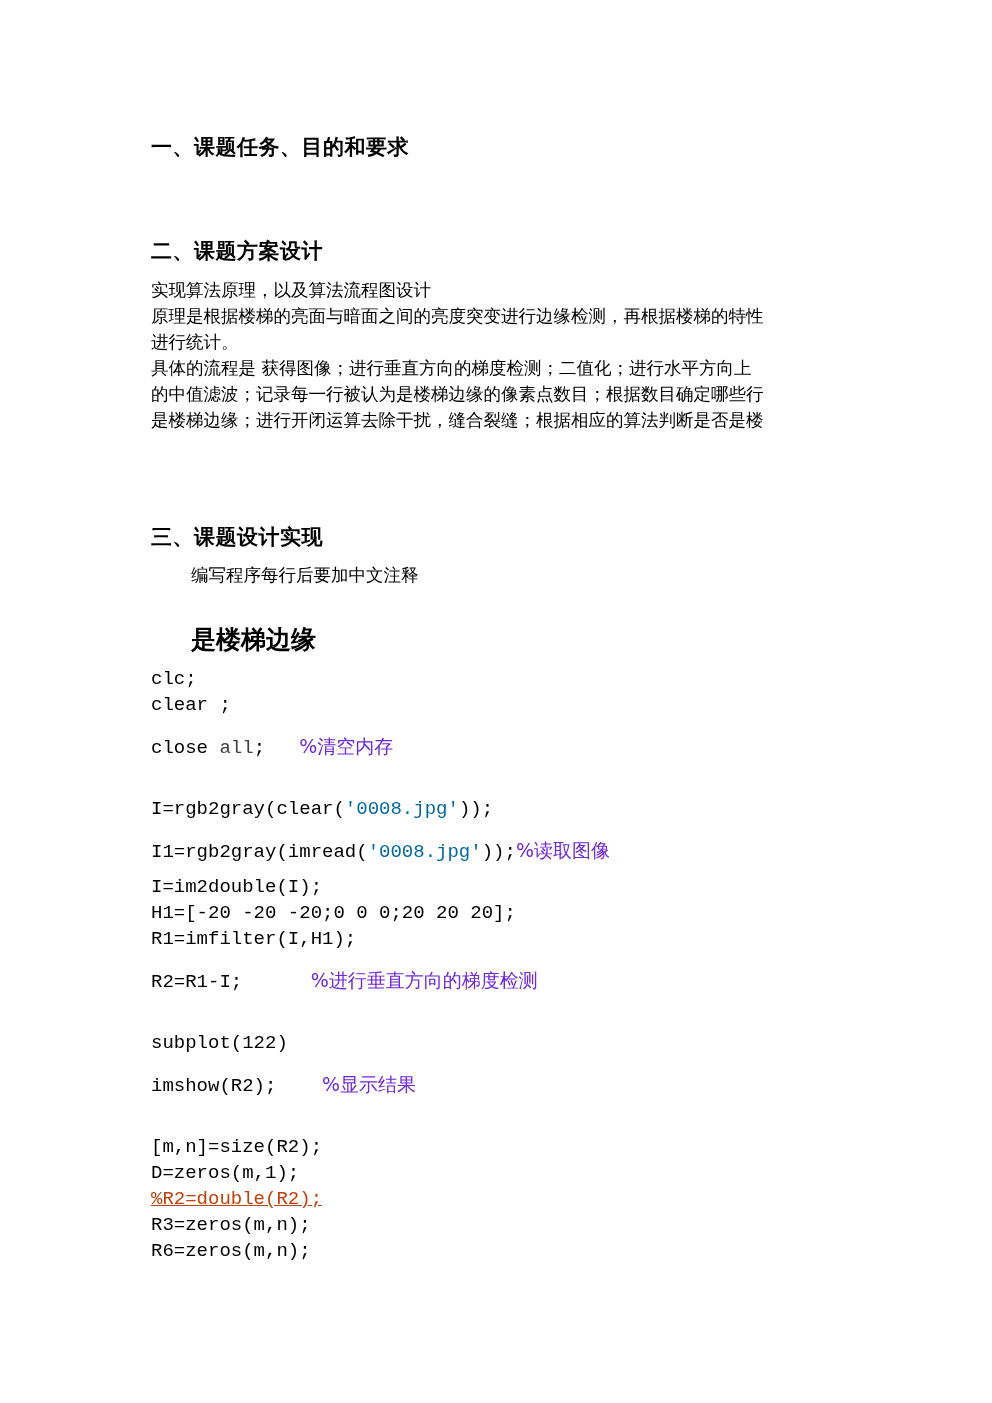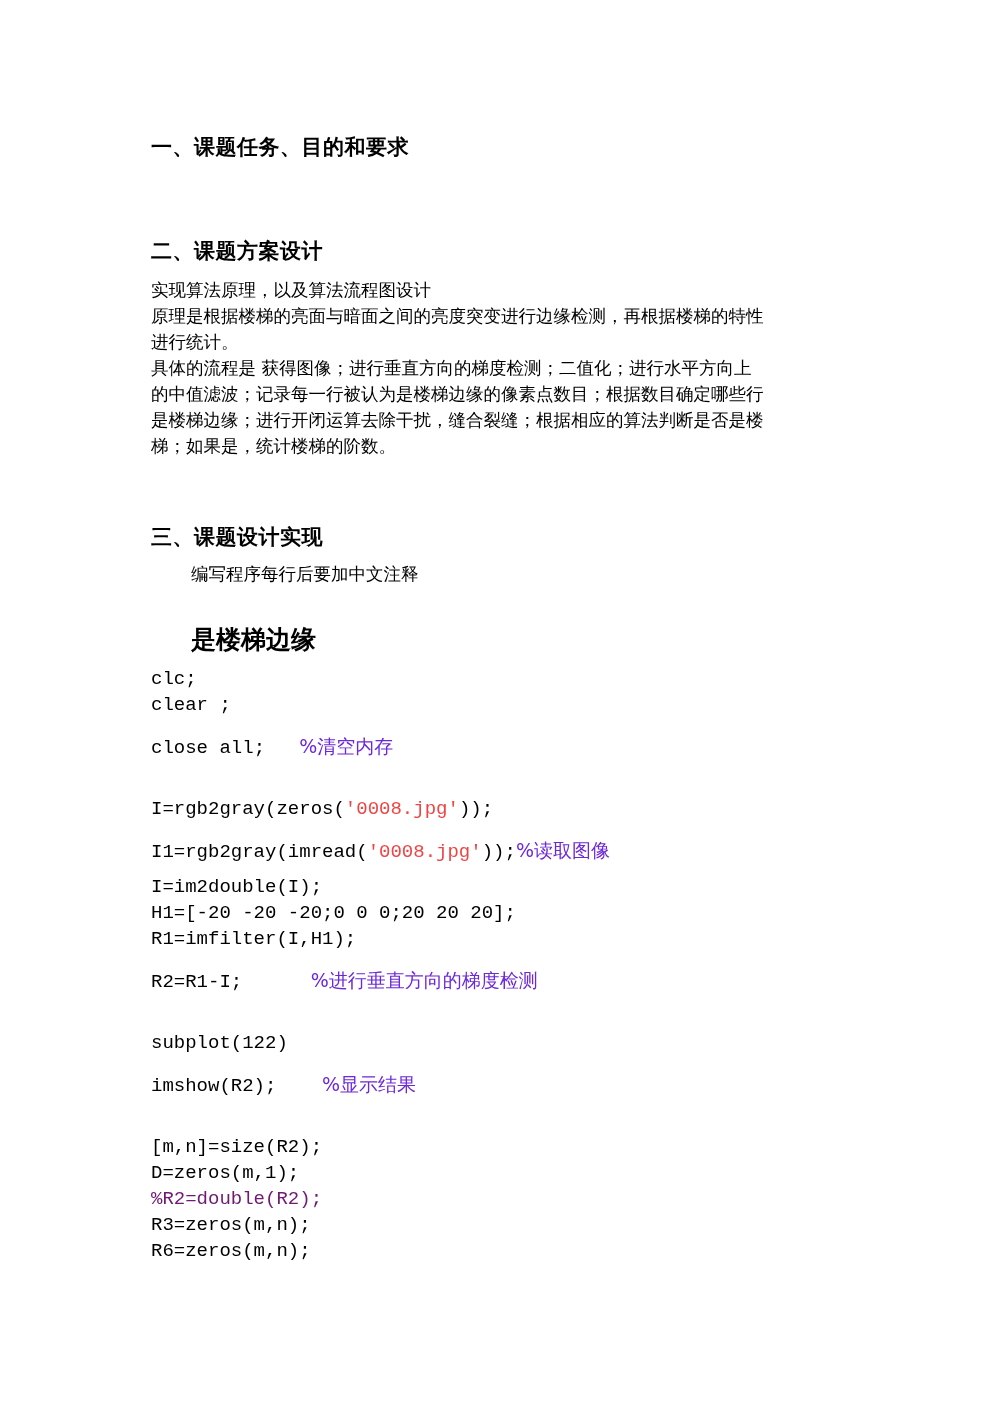--- a/index.html
+++ b/index.html
@@ -1,58 +1,57 @@
 <!DOCTYPE html>
 <html><head>
   <meta charset="utf-8">
   <style>
     html, body { margin: 0; padding: 0; background: #ffffff; }
     body { width: 992px; height: 1403px; position: relative; overflow: hidden; color: #000; }
     .page { position: absolute; left: 0; top: 0; width: 992px; height: 1403px; }
     .h1 { position: absolute; left: 151px; font-family: "DejaVu Sans", sans-serif; font-weight: bold; font-size: 21px; line-height: 26px; letter-spacing: 0.5px; white-space: nowrap; }
     .body-text { position: absolute; left: 151px; width: 696px; font-family: "DejaVu Serif", serif; font-size: 17.5px; line-height: 26px; text-align: justify; }
     .body-line { display: block; white-space: nowrap; }
-    .indent-text { position: absolute; left: 191px; font-family: Liberation Mono, monospace; font-size: 17.5px; line-height: 26px; white-space: nowrap; }
+    .indent-text { position: absolute; left: 191px; font-family: Liberation Serif, serif; font-size: 17.5px; line-height: 26px; white-space: nowrap; }
     .h2 { position: absolute; left: 191px; font-family: "DejaVu Sans", sans-serif; font-weight: bold; font-size: 25px; line-height: 30px; white-space: nowrap; }
     .code { position: absolute; left: 151px; font-family: "Liberation Mono", monospace; font-size: 19px; line-height: 26px; white-space: pre; color: #000; }
-    .kw { color: #000000; }
-    .str { color: #ef4444; }
+    .kw { color: #404040; }
+    .str { color: #0369a1; }
     .cmt { color: #6d28d9; font-family: "DejaVu Sans", sans-serif; font-size: 19px; }
-    .cmt-code { color: #701a75; }
+    .cmt-code { color: #c2410c; text-decoration: underline; }
   </style>
 </head>
 <body>
 
 <div class="page">
 
   <div class="h1" style="top:134px;">一、课题任务、目的和要求</div>
 
   <div class="h1" style="top:238px;">二、课题方案设计</div>
 
   <div class="body-text" style="top:277px;">
     <span class="body-line">实现算法原理，以及算法流程图设计</span>
     <span class="body-line">原理是根据楼梯的亮面与暗面之间的亮度突变进行边缘检测，再根据楼梯的特性</span>
     <span class="body-line">进行统计。</span>
     <span class="body-line">具体的流程是  获得图像；进行垂直方向的梯度检测；二值化；进行水平方向上</span>
     <span class="body-line">的中值滤波；记录每一行被认为是楼梯边缘的像素点数目；根据数目确定哪些行</span>
     <span class="body-line">是楼梯边缘；进行开闭运算去除干扰，缝合裂缝；根据相应的算法判断是否是楼</span>
-    <span class="body-line">梯；如果是，统计楼梯的阶数。</span>
   </div>
 
   <div class="h1" style="top:524px;">三、课题设计实现</div>
 
   <div class="indent-text" style="top:562px;">编写程序每行后要加中文注释</div>
 
   <div class="h2" style="top:625px;">是楼梯边缘</div>
 
   <div class="code" style="top:666px;">clc;</div>
   <div class="code" style="top:692px;">clear ;</div>
   <div class="code" style="top:733px;"><span>close </span><span class="kw">all</span><span>;   </span><span class="cmt">%清空内存</span></div>
 
-  <div class="code" style="top:796px;"><span>I=rgb2gray(zeros(</span><span class="str">'0008.jpg'</span><span>));</span></div>
+  <div class="code" style="top:796px;"><span>I=rgb2gray(clear(</span><span class="str">'0008.jpg'</span><span>));</span></div>
 
   <div class="code" style="top:837px;text-align:right;"><span>I1=rgb2gray(imread(</span><span class="str">'0008.jpg'</span><span>));</span><span class="cmt">%读取图像</span></div>
 
   <div class="code" style="top:874px;">I=im2double(I);</div>
   <div class="code" style="top:900px;">H1=[-20 -20 -20;0 0 0;20 20 20];</div>
   <div class="code" style="top:926px;">R1=imfilter(I,H1);</div>
 
   <div class="code" style="top:967px;"><span>R2=R1-I;      </span><span class="cmt">%进行垂直方向的梯度检测</span></div>
 
   <div class="code" style="top:1030px;">subplot(122)</div>

